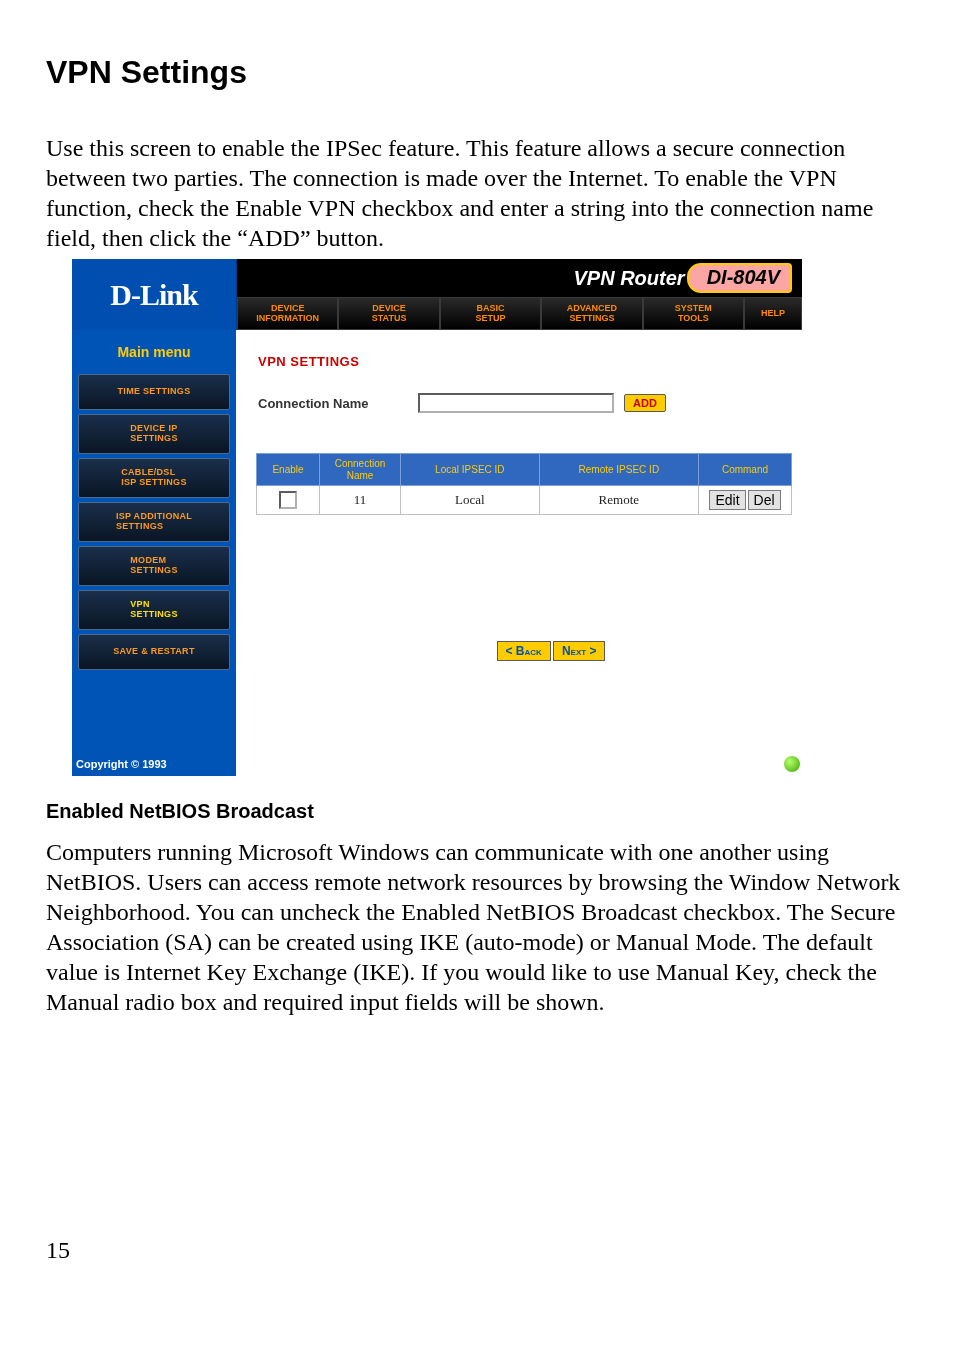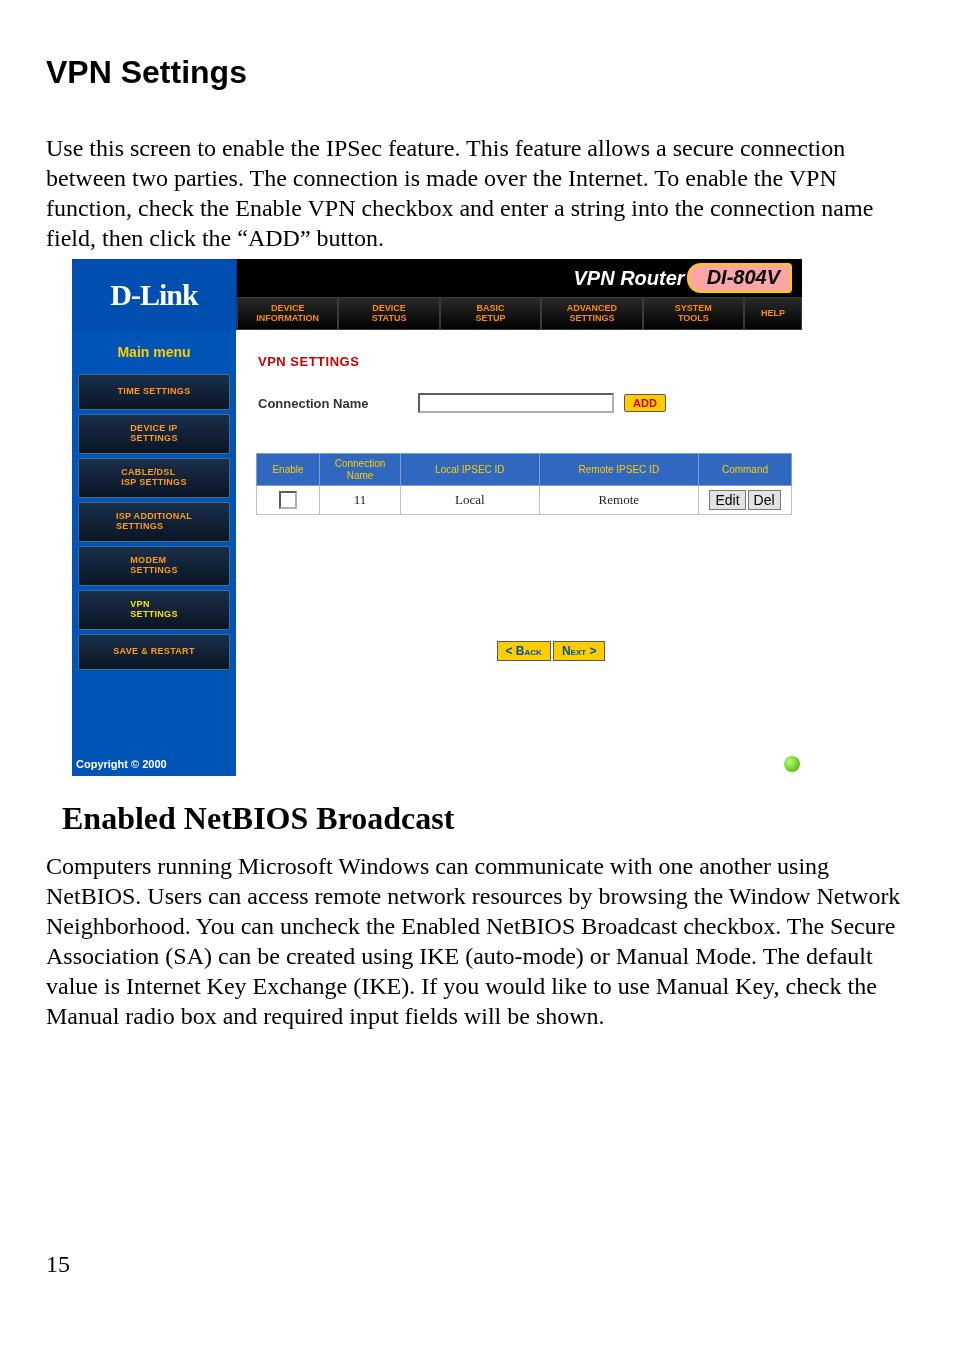--- a/index.html
+++ b/index.html
@@ -17,24 +17,24 @@
     font-weight: bold;
     font-size: 32px;
     margin: 8px 0 42px 0;
   }
   p.body-text {
     font-size: 24px;
     line-height: 1.25;
     margin: 0 0 6px 0;
   }
   h2.section-heading {
-    font-family: Liberation Serif, serif;
-    font-weight: bold;
-    font-size: 32px;
-    margin: 24px 0 14px 16px;
+    font-family: Liberation Sans, sans-serif;
+    font-weight: bold;
+    font-size: 20px;
+    margin: 24px 0 14px 0;
   }
   .page-number {
     text-align: left;
     font-size: 24px;
     margin-top: 220px;
   }
 
   
   .router-ui {
     width: 734px;
@@ -337,21 +337,21 @@
 
   <div class="sidebar">
     <div class="main-menu-label">Main menu</div>
     <div class="side-item">TIME SETTINGS</div>
     <div class="side-item double">DEVICE IP<br>SETTINGS</div>
     <div class="side-item double">CABLE/DSL<br>ISP SETTINGS</div>
     <div class="side-item double long">ISP ADDITIONAL<br>SETTINGS</div>
     <div class="side-item double">MODEM<br>SETTINGS</div>
     <div class="side-item double active">VPN<br>SETTINGS</div>
     <div class="side-item">SAVE &amp; RESTART</div>
-    <div class="copyright">Copyright © 2000</div>
+    <div class="copyright">Copyright © 1993</div>
   </div>
 
   <div class="content-pane">
     <div class="pane-heading">VPN SETTINGS</div>
 
     <div class="conn-row">
       <span class="conn-label">Connection Name</span>
       <input class="conn-input" type="text" value="" style="">
       <button class="add-btn">ADD</button>
     </div>

